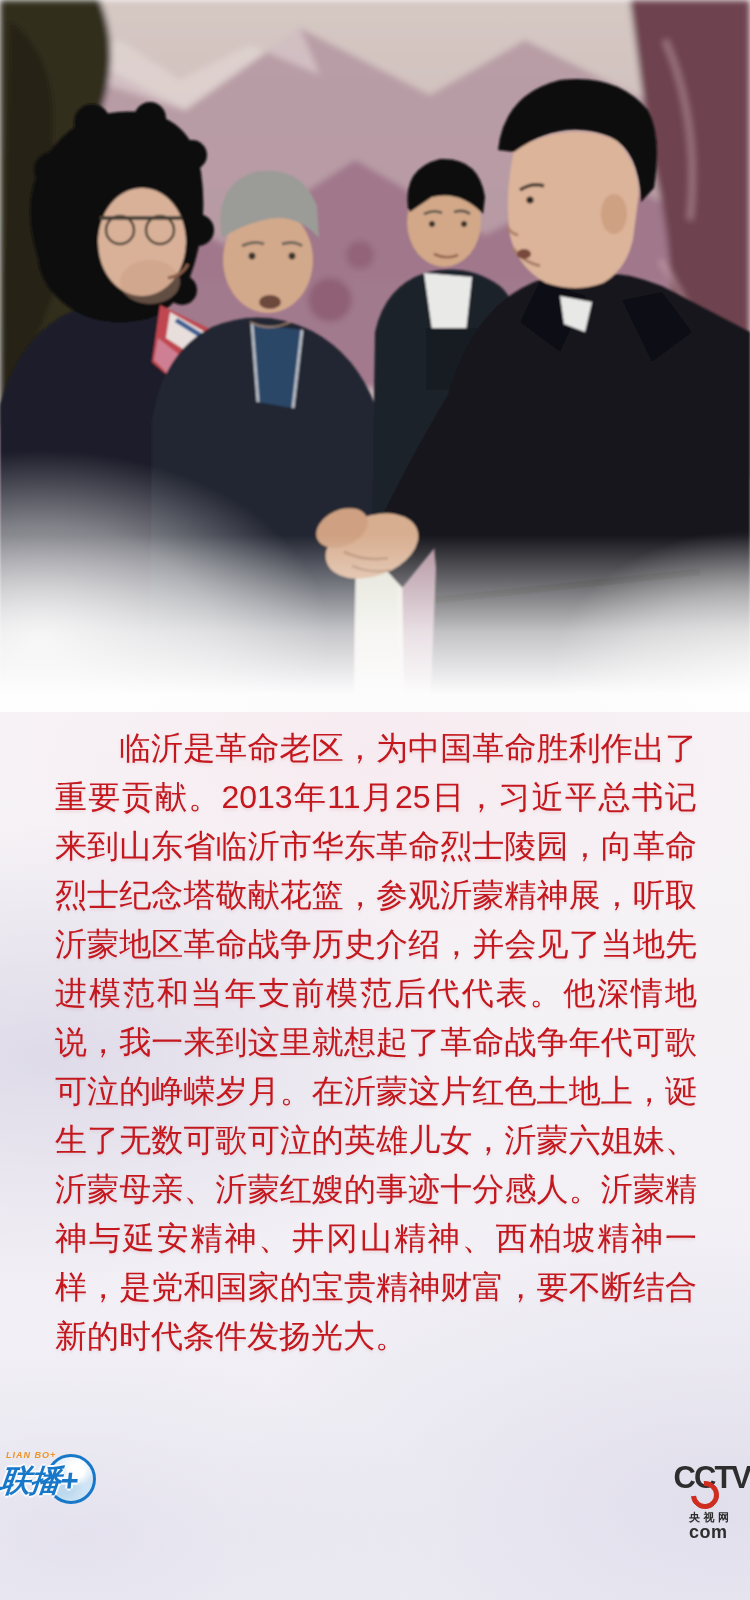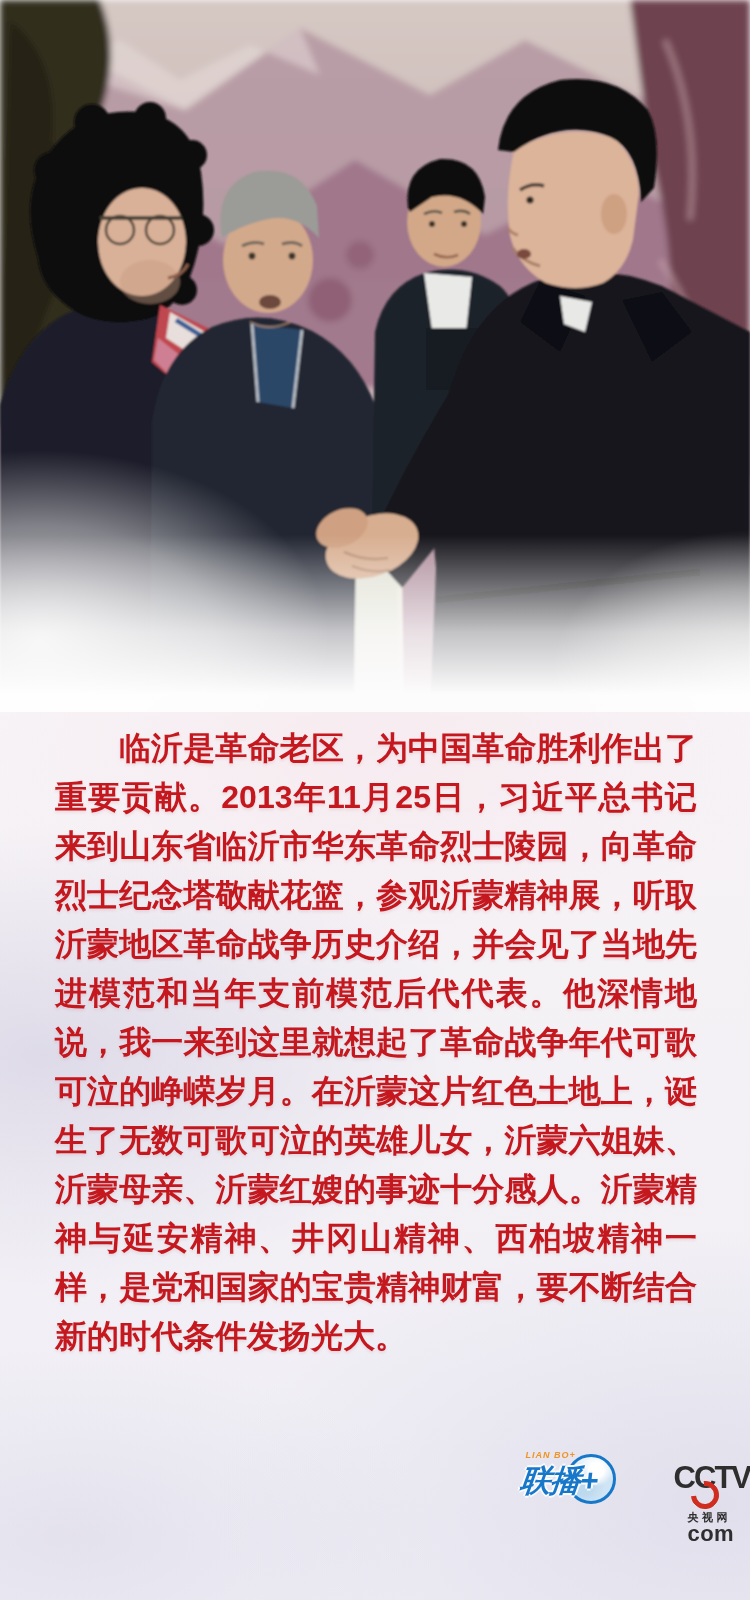--- a/index.html
+++ b/index.html
@@ -32,32 +32,31 @@
   .hero svg{display:block;width:100%;height:100%;}
   
   .article{
     position:absolute;
     top:724px;left:55px;width:642px;
   }
   .article p{
     color:var(--text-red);
     font-size:32px;
     line-height:49px;
-    font-weight:bold;
+    font-weight:normal;
     text-align:justify;
     text-indent:2em;
     letter-spacing:0;
     text-shadow:0 2px 3px rgba(186,110,120,0.18);
   }
   
   .footer{
     position:absolute;
     top:1448px;left:0;width:750px;
-    display:flex;justify-content:flex-end;align-items:center;
-    gap:50px;
+    display:flex;justify-content:space-between;align-items:center;
   }
   
   .lianbo{position:relative;width:104px;height:58px;}
   .lianbo .globe{
     position:absolute;left:46px;top:6px;
     width:50px;height:50px;border-radius:50%;
     border:3px solid var(--lianbo-blue);
     background:
       radial-gradient(circle at 62% 30%, #ffffff 0 18%, rgba(255,255,255,0) 40%),
       radial-gradient(circle at 30% 62%, #bcd9ee 0 26%, rgba(188,217,238,0) 55%),
@@ -95,21 +94,21 @@
     margin-left:-14px;margin-top:-12px;
     flex:0 0 auto;
   }
   .cctv .right-col{display:flex;flex-direction:column;margin-left:-2px;padding-top:2px;}
   .cctv .site-name{
     font-size:11px;font-weight:bold;
     color:var(--cctv-dark);
     letter-spacing:3.5px;line-height:1.1;
   }
   .cctv .domain{
-    font-size:22px;font-weight:bold;
+    font-size:18px;font-weight:bold;
     color:var(--cctv-dark);
     line-height:1.0;letter-spacing:0.5px;
   }
 </style>
 </head>
 <body>
 
 <div class="poster">
 
   <div class="hero" role="img" aria-label="领导人在壁画前与群众亲切握手交谈">

